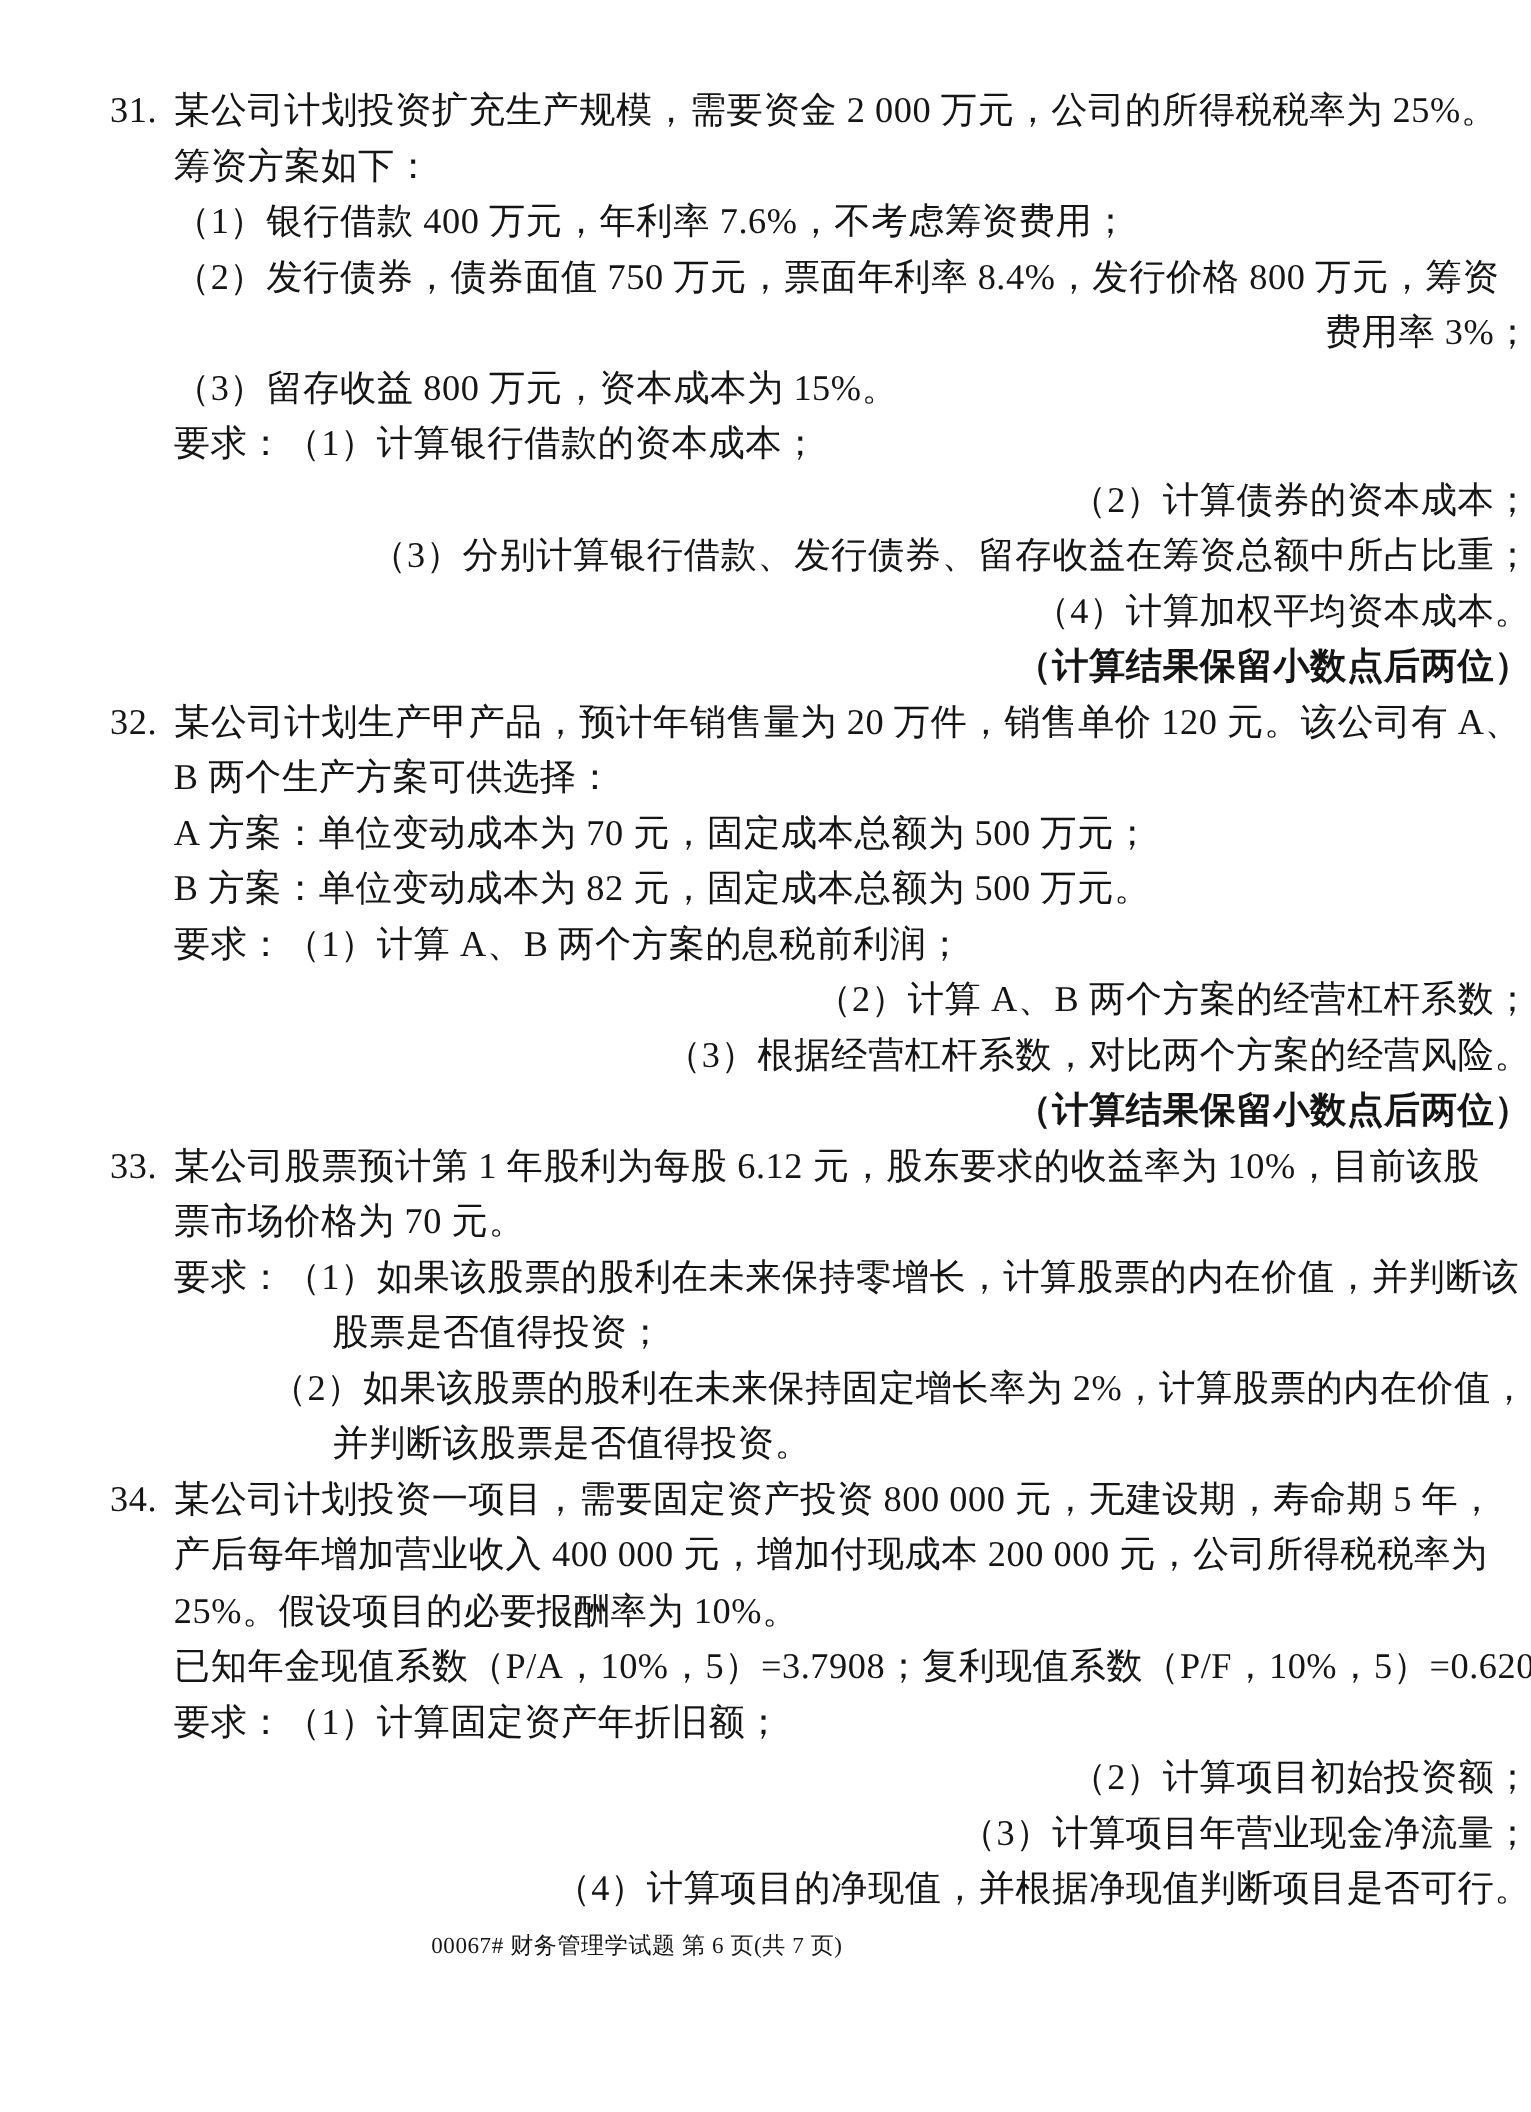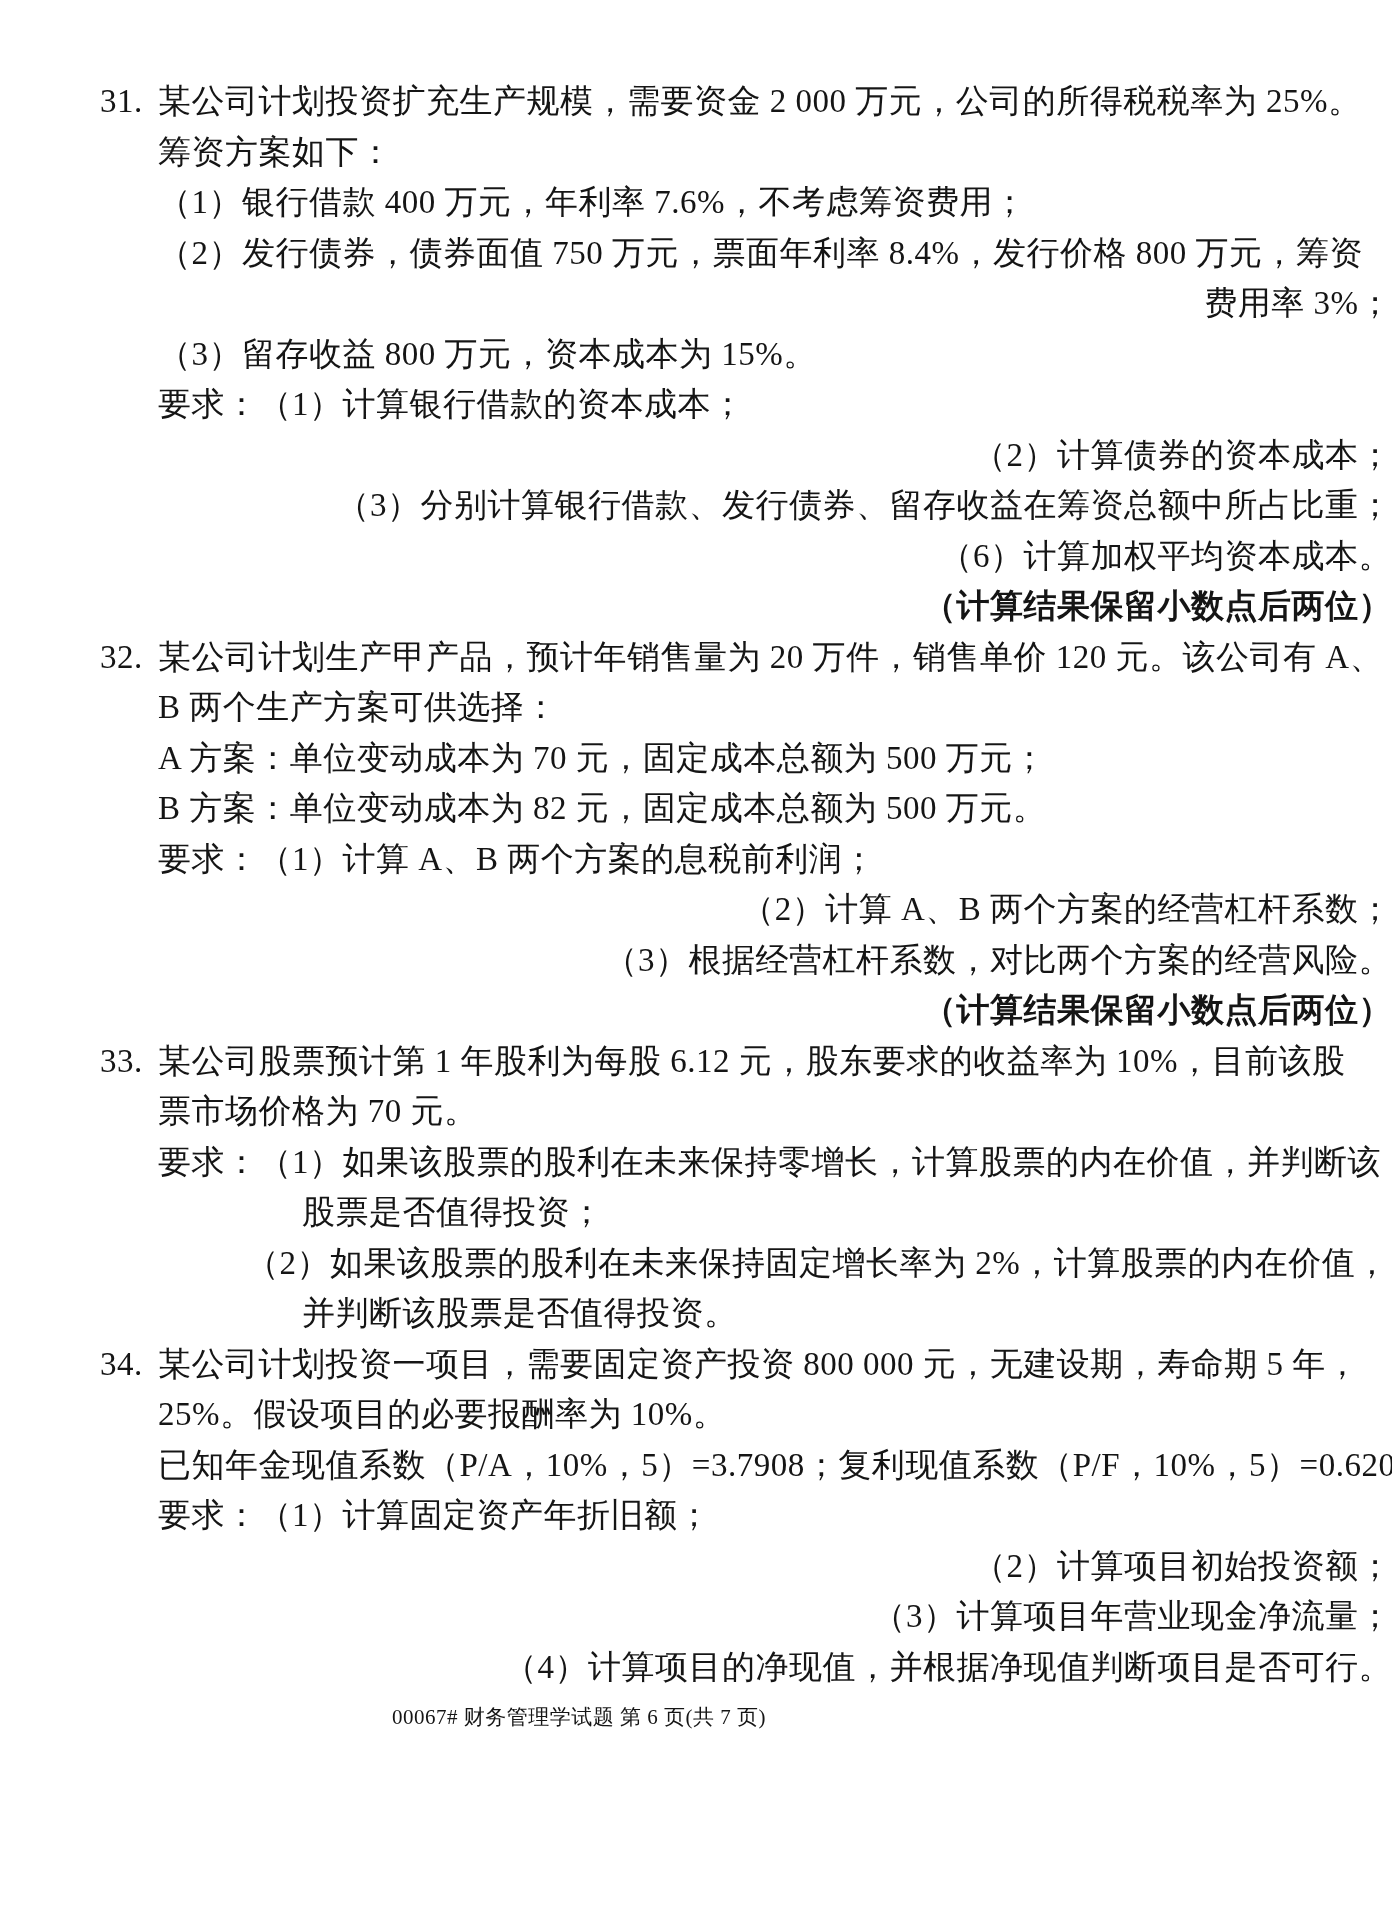--- a/index.html
+++ b/index.html
@@ -57,37 +57,38 @@
   <div id="lines-container">
       <div class="line i-q"><span class="marker">31.</span><span>某公司计划投资扩充生产规模，需要资金 2 000 万元，公司的所得税税率为 25%。</span></div>
       <div class="line i-body"><span>筹资方案如下：</span></div>
       <div class="line i-body"><span>（1）银行借款 400 万元，年利率 7.6%，不考虑筹资费用；</span></div>
       <div class="line i-body"><span>（2）发行债券，债券面值 750 万元，票面年利率 8.4%，发行价格 800 万元，筹资</span></div>
       <div class="line i-sub"><span>费用率 3%；</span></div>
       <div class="line i-body"><span>（3）留存收益 800 万元，资本成本为 15%。</span></div>
       <div class="line i-body"><span>要求：（1）计算银行借款的资本成本；</span></div>
       <div class="line i-sub"><span>（2）计算债券的资本成本；</span></div>
       <div class="line i-sub"><span>（3）分别计算银行借款、发行债券、留存收益在筹资总额中所占比重；</span></div>
-      <div class="line i-sub"><span>（6）计算加权平均资本成本。</span></div>
+      <div class="line i-sub"><span>（4）计算加权平均资本成本。</span></div>
       <div class="line i-sub bold"><span>（计算结果保留小数点后两位）</span></div>
       <div class="line i-q"><span class="marker">32.</span><span>某公司计划生产甲产品，预计年销售量为 20 万件，销售单价 120 元。该公司有 A、</span></div>
       <div class="line i-body"><span>B 两个生产方案可供选择：</span></div>
       <div class="line i-body"><span>A 方案：单位变动成本为 70 元，固定成本总额为 500 万元；</span></div>
       <div class="line i-body"><span>B 方案：单位变动成本为 82 元，固定成本总额为 500 万元。</span></div>
       <div class="line i-body"><span>要求：（1）计算 A、B 两个方案的息税前利润；</span></div>
       <div class="line i-sub"><span>（2）计算 A、B 两个方案的经营杠杆系数；</span></div>
       <div class="line i-sub"><span>（3）根据经营杠杆系数，对比两个方案的经营风险。</span></div>
       <div class="line i-sub bold"><span>（计算结果保留小数点后两位）</span></div>
       <div class="line i-q"><span class="marker">33.</span><span>某公司股票预计第 1 年股利为每股 6.12 元，股东要求的收益率为 10%，目前该股</span></div>
       <div class="line i-body"><span>票市场价格为 70 元。</span></div>
       <div class="line i-body"><span>要求：（1）如果该股票的股利在未来保持零增长，计算股票的内在价值，并判断该</span></div>
       <div class="line i-cont"><span>股票是否值得投资；</span></div>
       <div class="line i-sub2"><span>（2）如果该股票的股利在未来保持固定增长率为 2%，计算股票的内在价值，</span></div>
       <div class="line i-cont"><span>并判断该股票是否值得投资。</span></div>
       <div class="line i-q"><span class="marker">34.</span><span>某公司计划投资一项目，需要固定资产投资 800 000 元，无建设期，寿命期 5 年，</span></div>
+      <div class="line i-body"><span>产后每年增加营业收入 400 000 元，增加付现成本 200 000 元，公司所得税税率为</span></div>
       <div class="line i-body"><span>25%。假设项目的必要报酬率为 10%。</span></div>
       <div class="line i-body"><span>已知年金现值系数（P/A，10%，5）=3.7908；复利现值系数（P/F，10%，5）=0.6209</span></div>
       <div class="line i-body"><span>要求：（1）计算固定资产年折旧额；</span></div>
       <div class="line i-sub"><span>（2）计算项目初始投资额；</span></div>
       <div class="line i-sub"><span>（3）计算项目年营业现金净流量；</span></div>
       <div class="line i-sub"><span>（4）计算项目的净现值，并根据净现值判断项目是否可行。</span></div>
     </div>
   <div class="page-footer">00067# 财务管理学试题 第 6 页(共 7 页)</div>
 </div>
 

